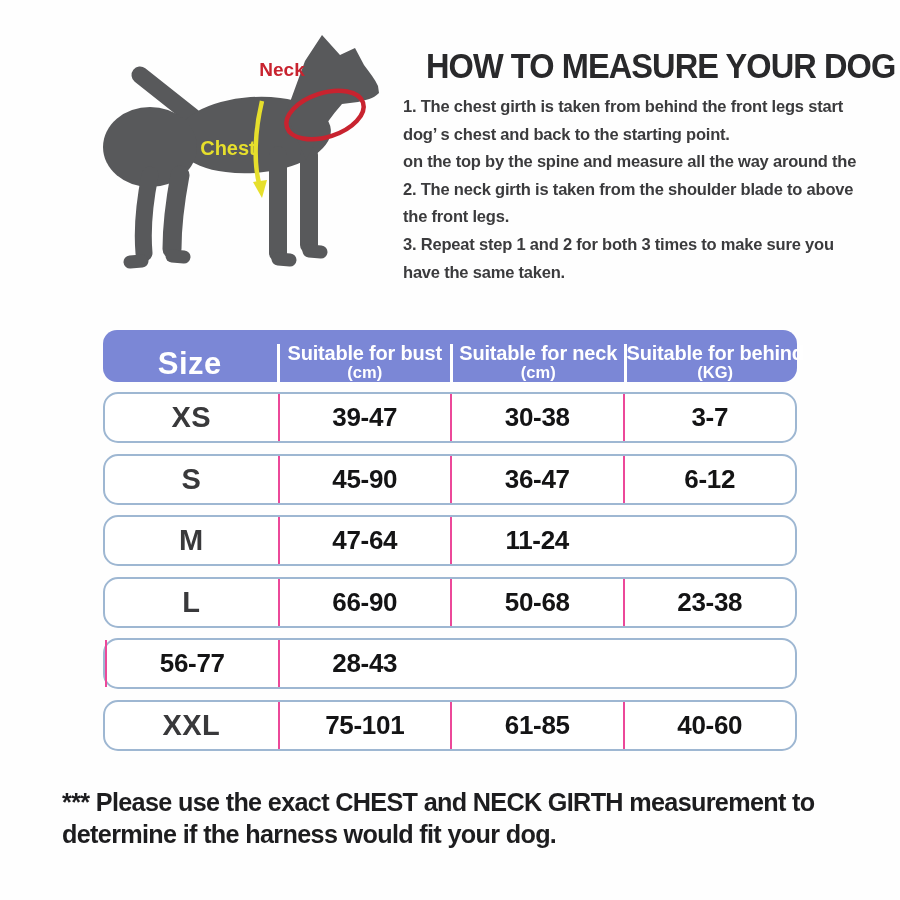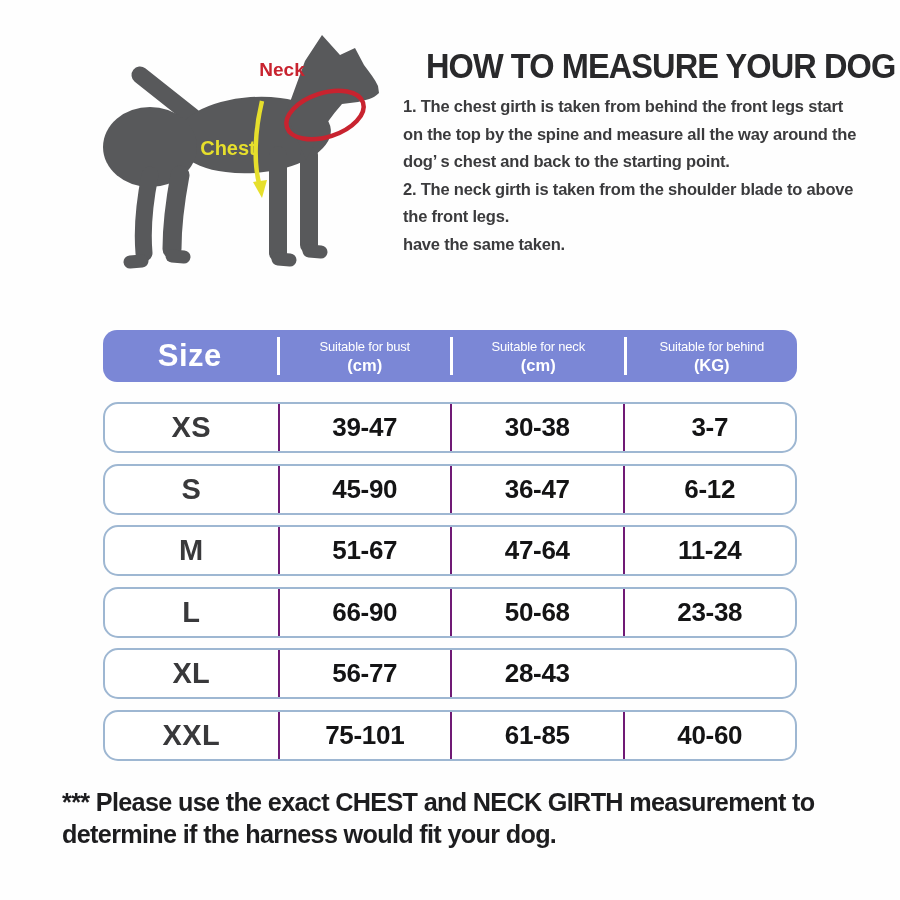--- a/index.html
+++ b/index.html
@@ -24,41 +24,41 @@
     position:absolute;left:403px;top:93px;width:475px;
     font-size:16.5px;font-weight:700;color:#3b3b3d;
     line-height:27.6px;letter-spacing:-.2px;
   }
   .iline{white-space:nowrap;}
 
   
   .size-table{position:absolute;left:103px;top:330px;width:694px;}
   .thead{
     height:52px;background:#7b87d6;border-radius:14px;
-    display:flex;align-items:center;color:#ffffff;
+    display:flex;align-items:flex-end;color:#ffffff;
   }
   .th{
     flex:0 0 25%;box-sizing:border-box;display:flex;flex-direction:column;
     align-items:center;justify-content:center;text-align:center;
     border-left:3px solid #ffffff;
   }
   .th:first-child{border-left:none;}
   .th-size{font-size:31px;font-weight:700;letter-spacing:.5px;}
-  .th-line1{font-size:13px;font-weight:400;letter-spacing:-.2px;line-height:19px;white-space:nowrap;}
+  .th-line1{font-size:20px;font-weight:700;letter-spacing:-.2px;line-height:19px;white-space:nowrap;}
   .th-line2{font-size:16.5px;font-weight:700;line-height:19px;}
   .row{
     height:47px;margin-top:10.5px;background:#ffffff;
     border:2px solid #9eb7d2;border-radius:15px;
     display:flex;align-items:stretch;
   }
-  .row:first-child{margin-top:20px;}
+  .row:first-child{margin-top:10px;}
   .cell{
     flex:0 0 25%;box-sizing:border-box;display:flex;align-items:center;justify-content:center;
     font-size:26px;font-weight:700;color:#141415;
-    border-left:2px solid #701a75;letter-spacing:-.3px;
+    border-left:2px solid #ec4899;letter-spacing:-.3px;
   }
   .cell.size{border-left:none;font-size:29px;color:#39393b;letter-spacing:.3px;}
 
   
   .footnote{
     position:absolute;left:62px;top:786px;width:820px;
     font-size:26px;font-weight:700;color:#1d1d1f;
     letter-spacing:-.7px;line-height:32px;
     transform:scaleX(.97);transform-origin:left top;
   }
@@ -100,24 +100,25 @@
     <polygon points="167,170 181,168 176,186" fill="#e6df2c"></polygon>
 
     <text x="196" y="64" text-anchor="middle" font-size="19" font-weight="bold" fill="#c8232f">Neck</text>
     <text x="142" y="143" text-anchor="middle" font-size="20" font-weight="bold" fill="#e6df2c">Chest</text>
   </svg>
 
   <h1 class="title">HOW TO MEASURE YOUR DOG</h1>
 
   <div class="instructions">
       <div class="iline">1. The chest girth is taken from behind the front legs start</div>
+      <div class="iline">dog’ s chest and back to the starting point.</div>
       <div class="iline">on the top by the spine and measure all the way around the</div>
-      <div class="iline">dog’ s chest and back to the starting point.</div>
       <div class="iline">2. The neck girth is taken from the shoulder blade to above</div>
       <div class="iline">the front legs.</div>
+      <div class="iline">3. Repeat step 1 and 2 for both 3 times to make sure you</div>
       <div class="iline">have the same taken.</div>
     </div>
 
   <div class="size-table">
     <div class="thead">
       <div class="th">
         <span class="th-size">Size</span>
       </div>
       <div class="th">
         <span class="th-line1">Suitable for bust</span>
@@ -140,32 +141,30 @@
           <div class="cell">3-7</div>
         </div>
         <div class="row">
           <div class="cell size">S</div>
           <div class="cell">45-90</div>
           <div class="cell">36-47</div>
           <div class="cell">6-12</div>
         </div>
         <div class="row">
           <div class="cell size">M</div>
-          <div class="cell">51-67</div>
           <div class="cell">47-64</div>
           <div class="cell">11-24</div>
         </div>
         <div class="row">
           <div class="cell size">L</div>
           <div class="cell">66-90</div>
           <div class="cell">50-68</div>
           <div class="cell">23-38</div>
         </div>
         <div class="row">
-          <div class="cell size">XL</div>
           <div class="cell">56-77</div>
           <div class="cell">28-43</div>
         </div>
         <div class="row">
           <div class="cell size">XXL</div>
           <div class="cell">75-101</div>
           <div class="cell">61-85</div>
           <div class="cell">40-60</div>
         </div>
       </div>

